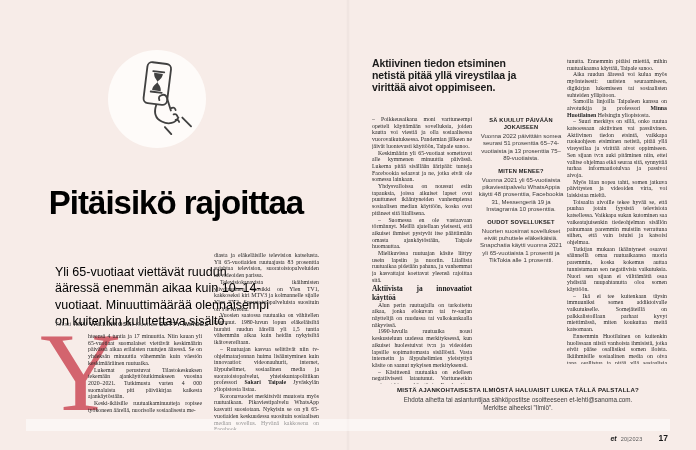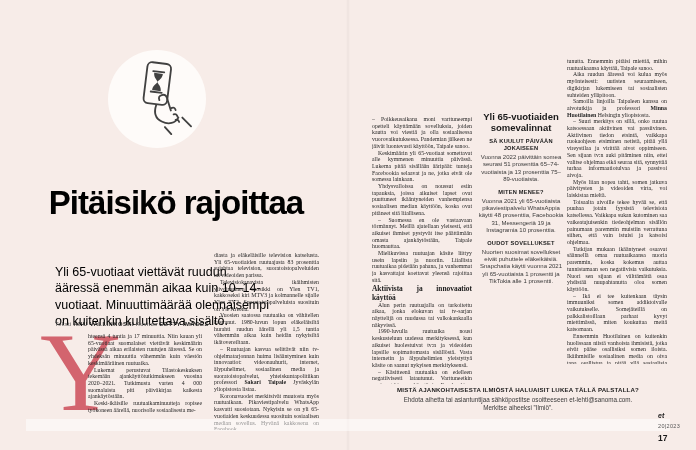--- a/index.html
+++ b/index.html
@@ -66,21 +66,21 @@
   .sidebar-text { font-size:6px; line-height:7.4px; color:#3a3a3a; }
   .footerbox { position:absolute; left:371px; top:386px; width:294px; text-align:center; }
   .footer-q { font-weight:bold; font-size:6.1px; line-height:8px; letter-spacing:0.2px; color:#1a1a1a; margin-bottom:2px; }
   .footer-line { font-size:6.3px; line-height:7.8px; color:#3a3a3a; }
   .white-band {
     position:absolute; left:26px; top:419px; width:644px; height:12px;
     background:rgba(255,255,255,0.5);
   }
   .pageinfo {
     position:absolute; right:28px; bottom:7px;
-    display:flex; align-items:baseline; gap:4px;flex-direction:column;
+    display:flex; align-items:baseline; gap:4px;
   }
   .mag-logo { font-weight:bold; font-style:italic; font-size:7px; color:#1a1a1a; }
   .issue { font-size:5.5px; color:#555; letter-spacing:0.3px; }
   .pagenum { font-weight:bold; font-size:8.5px; color:#1a1a1a; margin-left:12px; }
 </style>
 </head>
 <body>
 
 <div class="spread">
   <div class="gutter"></div>
@@ -126,35 +126,35 @@
   </div>
 
   <div class="bodycol" id="col2">
     <p>diasta ja eläkeläisille television katselusta. Yli 65-vuotiaiden ruutuajasta 83 prosenttia sujahtaa television, suoratoistopalveluiden tai videoiden parissa.</p>
     <p>Televisiokanavista ikäihmisten ylivoimainen suosikki on Ylen TV1, kakkoseksi kiri MTV3 ja kolmannelle sijalle Ylen TV2. Suoratoistopalveluista suosituin on Yle Areena.</p>
     <p>Vuosien saatossa ruutuaika on vähitellen kasvanut. 1980-luvun lopun eläkeläisiltä hurahti ruudun äärellä yli 1,5 tuntia vähemmän aikaa kuin heidän nykyisiltä ikätovereiltaan.</p>
     <p><span>– Ruutuajan kasvua selittävät niin tv-ohjelmatarjonnan huima lisääntyminen kuin innovaatiot: videonauhurit, internet, älypuhelimet, sosiaalinen media ja suoratoistopalvelut, yhteiskuntapolitiikan professori </span><span class="bold-name">Sakari Taipale</span><span> Jyväskylän yliopistosta listaa.</span></p>
     <p>Koronavuodet merkitsivät muutosta myös ruutuaikaan. Pikaviestipalvelu WhatsApp kasvatti suosiotaan. Nykyisin se on yli 65-vuotiaiden keskuudessa suosituin sosiaalisen median sovellus. Hyvänä kakkosena on Facebook.</p>
   </div>
 
+  <div class="callout">Aktiivinen tiedon etsiminen netistä pitää yllä vireystilaa ja virittää aivot oppimiseen.</div>
 
   <div class="bodycol" id="col3">
     <p>– Poikkeusaikana moni varttuneempi opetteli käyttämään sovelluksia, joiden kautta voi viestiä ja olla sosiaalisessa vuorovaikutuksessa. Pandemian jälkeen ne jäivät luontevasti käyttöön, Taipale sanoo.</p>
     <p>Keskimäärin yli 65-vuotiaat somettavat alle kymmenen minuuttia päivässä. Lukema pitää sisällään ääripäät: tunteja Facebookia selaavat ja ne, jotka eivät ole somessa lainkaan.</p>
     <p>Yhdysvalloissa on noussut esiin tapauksia, joissa aikuiset lapset ovat puuttuneet ikääntyneiden vanhempiensa sosiaalisen median käyttöön, koska ovat pitäneet sitä liiallisena.</p>
     <p>– Suomessa en ole vastaavaan törmännyt. Meillä ajatellaan yleisesti, että aikuiset ihmiset pystyvät itse päättämään omasta ajankäytöstään, Taipale huomauttaa.</p>
     <p>Mielikuvissa ruutuajan käsite liittyy usein lapsiin ja nuoriin. Liiallista ruutuaikaa pidetään pahana, ja vanhemmat ja kasvattajat koettavat yleensä rajoittaa sitä.</p>
     <p class="section-heading">Aktiivista ja innovaatiot käyttöä</p>
     <p>Alun perin ruutuajalla on tarkoitettu aikaa, jonka elokuvan tai tv-sarjan näyttelijä on ruudussa tai valkokankaalla näkyvissä.</p>
     <p>1990-luvulla ruutuaika nousi keskusteluun uudessa merkityksessä, kun aikuiset huolestuivat tv:n ja videoiden lapsille sopimattomasta sisällöstä. Vasta internetin ja älypuhelimien yleistyttyä käsite on saanut nykyisen merkityksensä.</p>
     <p>– Käsitteenä ruutuaika on edelleen negatiivisesti latautunut. Varttuneetkin saattavat hieman hävetä, jos Facebookissa hurahtaa koko ilta. Minusta puhe pelkästä ruutuajasta ja vierähtäneistä minuuteista on kuitenkin vanhen-</p>
   </div>
 
   <div class="sidebar">
-    <div class="sidebar-title">Yli 65-vuotiaiden somevalinnat</div>
     <div class="sidebar-heading">SÄ KUULUT PÄIVÄÄN JOKAISEEN</div>
     <div class="sidebar-text">Vuonna 2022 päivittäin somea seurasi 51 prosenttia 65–74-vuotiaista ja 13 prosenttia 75–89-vuotiaista.</div>
     <div class="sidebar-heading">MITEN MENEE?</div>
     <div class="sidebar-text">Vuonna 2021 yli 65-vuotiaista pikaviestipalvelu WhatsAppia käytti 48 prosenttia, Facebookia 31, Messengeriä 19 ja Instagramia 10 prosenttia.</div>
     <div class="sidebar-heading">OUDOT SOVELLUKSET</div>
     <div class="sidebar-text">Nuorten suosimat sovellukset eivät puhuttele eläkeikäisiä. Snapchatia käytti vuonna 2021 yli 65-vuotiaista 1 prosentti ja TikTokia alle 1 prosentti.</div>
   </div>
 
   <div class="bodycol" id="col4">
     <p>tunutta. Ennemmin pitäisi miettiä, mihin ruutuaikaansa käyttää, Taipale sanoo.</p>

